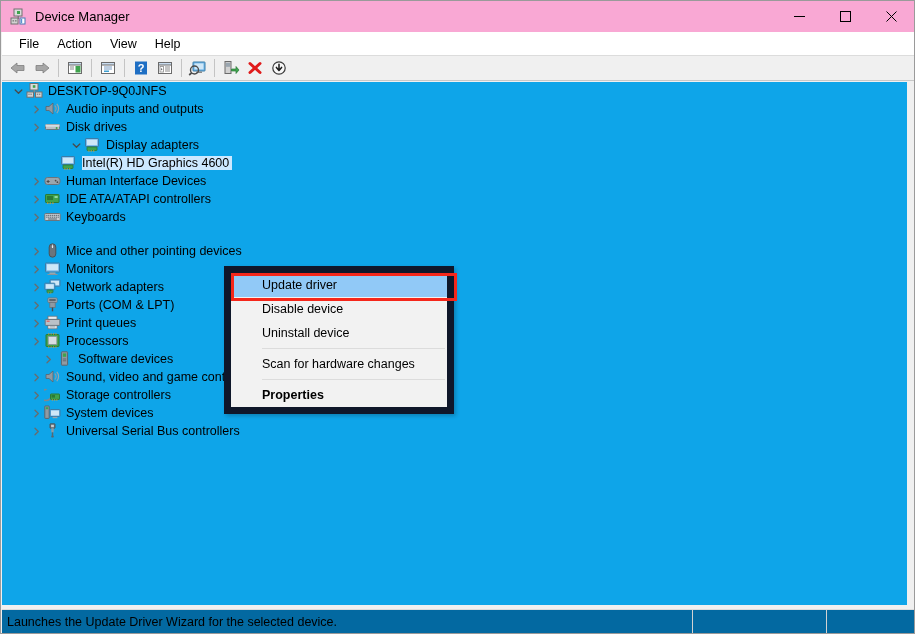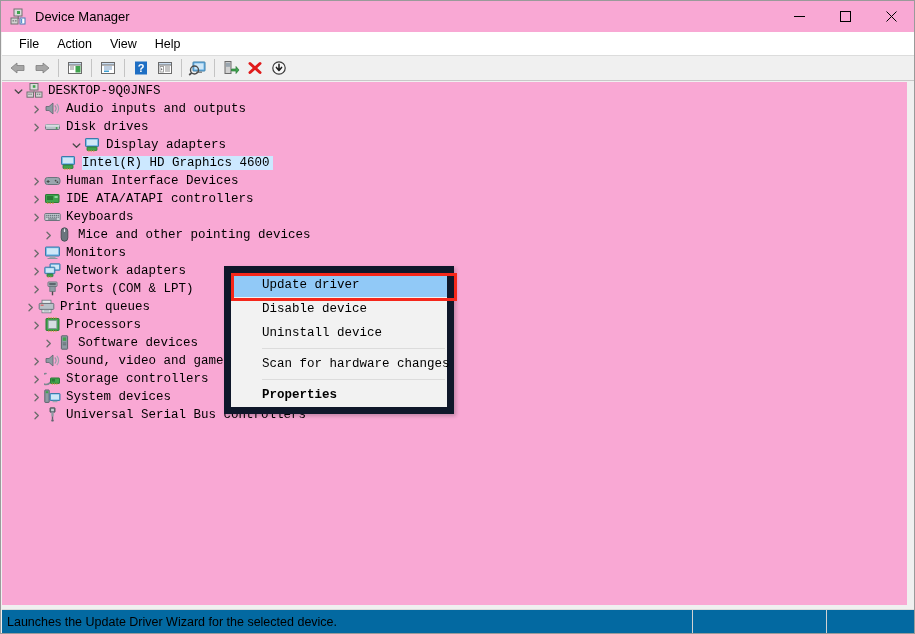--- a/index.html
+++ b/index.html
@@ -75,23 +75,22 @@
   }
   .tb-sep {
     width: 1px; height: 18px; background: #c4c4c4;
     margin: 0 4px; flex: none;
   }
 
   
   .treepanel {
     position: absolute; left: 1px; top: 81px;
     width: 905px; height: 523px;
-    background: #f9a8d4;
+    background: #0ea5e9;
     overflow: hidden;
-    font-family: Liberation Mono, monospace;
   }
   .row {
     position: relative;
     height: 18px;
     display: flex; align-items: center;
     font-size: 12.5px; color: #000;
     white-space: nowrap;
   }
   .chev {
     width: 16px; height: 18px; flex: none;
@@ -444,21 +443,21 @@
             <rect x="9.8" y="7.6" width="1.3" height="1.2"></rect>
               <rect x="11.7" y="7.6" width="1.3" height="1.2"></rect>
             <rect x="13.6" y="7.6" width="1.3" height="1.2"></rect>
             <rect x="4.1" y="9.4" width="8.8" height="1.2"></rect>
           </g>
         </svg>
       </div>
       <div class="rowlabel">Keyboards</div>
     </div>
 
-    <div class="row" style="padding-left:38px;">
+    <div class="row" style="padding-left:26px;margin-top:16px;">
       <div class="chev">
         <svg width="9" height="9" viewBox="0 0 9 9">
             <path d="M3 1.2 L6.3 4.5 L3 7.8" fill="none" stroke="#6b6b6b" stroke-width="1.3" stroke-linecap="round" stroke-linejoin="round"></path>
           </svg>
       </div>
       <div class="ticon">
         <svg width="17" height="15" viewBox="0 0 17 15">
           <rect x="5.2" y="0.8" width="6.6" height="13.4" rx="3.3" fill="#6b757d" stroke="#4a5258" stroke-width="1"></rect>
           <line x1="8.5" y1="1.6" x2="8.5" y2="5" stroke="#c6ced4" stroke-width="1"></line>
           <rect x="7.9" y="2.6" width="1.2" height="2.4" rx="0.6" fill="#e8ecef"></rect>
@@ -514,21 +513,21 @@
         <svg width="17" height="15" viewBox="0 0 17 15">
           <rect x="4" y="1" width="9" height="4.5" rx="0.6" fill="#b9c1c8" stroke="#6b757d" stroke-width="1"></rect>
           <rect x="5.2" y="2" width="6.6" height="2.4" fill="#5c656d"></rect>
           <rect x="5.8" y="5.5" width="5.4" height="5" fill="#8f9aa3" stroke="#6b757d" stroke-width="0.8"></rect>
           <rect x="7.8" y="10.5" width="1.4" height="3.8" fill="#4a4a4a"></rect>
         </svg>
       </div>
       <div class="rowlabel">Ports (COM &amp; LPT)</div>
     </div>
 
-    <div class="row" style="padding-left:20px;">
+    <div class="row" style="padding-left:26px;">
       <div class="chev">
         <svg width="9" height="9" viewBox="0 0 9 9">
             <path d="M3 1.2 L6.3 4.5 L3 7.8" fill="none" stroke="#6b6b6b" stroke-width="1.3" stroke-linecap="round" stroke-linejoin="round"></path>
           </svg>
       </div>
       <div class="ticon">
         <svg width="17" height="15" viewBox="0 0 17 15">
           <rect x="4" y="1.2" width="9" height="3.2" fill="#e8ecef" stroke="#6b757d" stroke-width="0.8"></rect>
           <rect x="1.2" y="4.4" width="14.6" height="6" rx="0.8" fill="#b9c1c8" stroke="#6b757d" stroke-width="1"></rect>
           <rect x="2.6" y="5.6" width="3" height="1.2" fill="#e05b5b"></rect>

